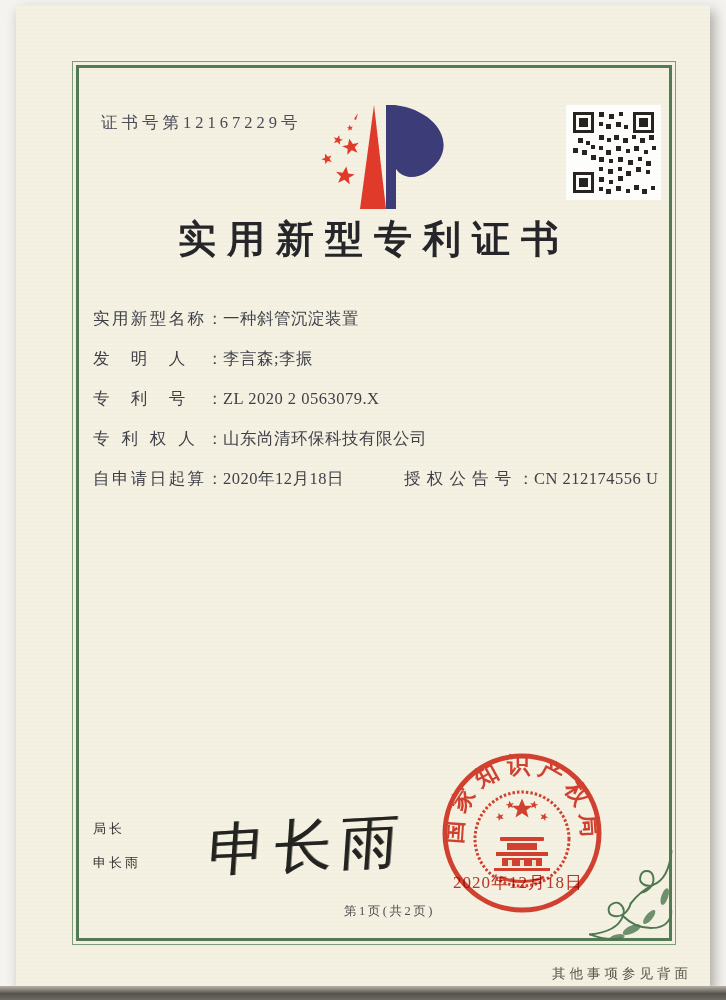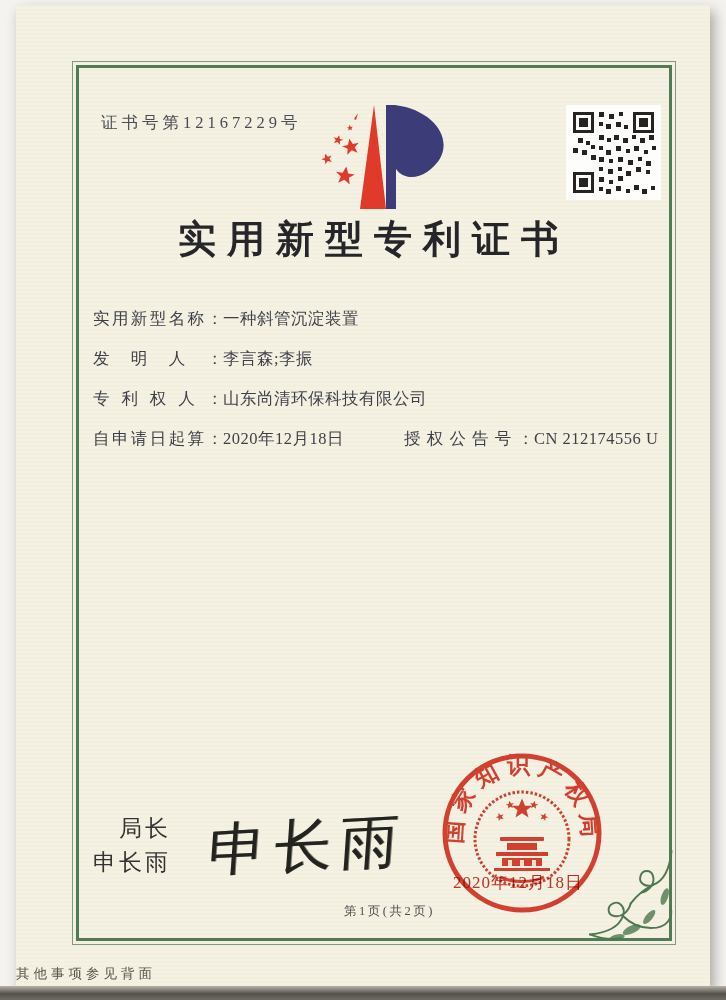--- a/index.html
+++ b/index.html
@@ -67,21 +67,21 @@
   .flabel.second{margin-left:60px;}
   .fvalue{letter-spacing:.5px;}
   .paragraphs{
     position:absolute;left:77px;top:590px;width:548px;
     font-size:15px;line-height:20.5px;color:#4a4a50;
     text-align:justify;letter-spacing:.3px;
   }
   .paragraphs p{text-indent:2em;}
   .director{
     position:absolute;left:77px;top:812px;
-    font-size:23px;color:#333;letter-spacing:3px;line-height:24px;text-align:right;
+    font-size:13px;color:#333;letter-spacing:3px;line-height:24px;
   }
   .director .name{margin-top:10px;}
   .signature{
     position:absolute;left:192px;top:796px;width:220px;height:96px;
     font-size:58px;line-height:90px;color:#23231f;
     letter-spacing:8px;white-space:nowrap;
     transform:rotate(-3deg) skewX(-7deg);
     text-shadow:1px 0 0 rgba(35,35,31,.55);
   }
   .seal{
@@ -92,21 +92,21 @@
     position:absolute;left:437px;top:866px;z-index:4;
     font-size:17px;letter-spacing:1px;color:#c4372a;
     mix-blend-mode:multiply;
   }
   .page-info{
     position:absolute;left:56px;top:898px;width:604px;
     text-align:center;font-size:12.5px;letter-spacing:2.5px;color:#4f4f4f;padding-left:31px;
   }
   .back-note{
     position:absolute;left:0;top:960px;width:676px;
-    text-align:left;font-size:13.5px;letter-spacing:4px;color:#55544a;
+    text-align:right;font-size:13.5px;letter-spacing:4px;color:#55544a;
   }
 </style>
 </head>
 <body>
 
 <div class="paper">
 
   <div class="frame">
     <div class="frame-inner"></div>
   </div>
@@ -158,20 +158,23 @@
   </svg>
 
   <div class="title">实用新型专利证书</div>
 
   <div class="fields">
     <div class="frow">
       <span class="flabel">实用新型名称：</span><span class="fvalue">一种斜管沉淀装置</span>
     </div>
     <div class="frow">
       <span class="flabel">发明人：</span><span class="fvalue">李言森;李振</span>
+    </div>
+    <div class="frow">
+      <span class="flabel">专利号：</span><span class="fvalue">ZL 2020 2 0563079.X</span>
     </div>
     <div class="frow">
       <span class="flabel">专利权人：</span><span class="fvalue">山东尚清环保科技有限公司</span>
     </div>
     <div class="frow">
       <span class="flabel">自申请日起算：</span><span class="fvalue">2020年12月18日</span><span class="flabel second">授权公告号：</span><span class="fvalue">CN 212174556 U</span>
     </div>
   </div>
 
 

